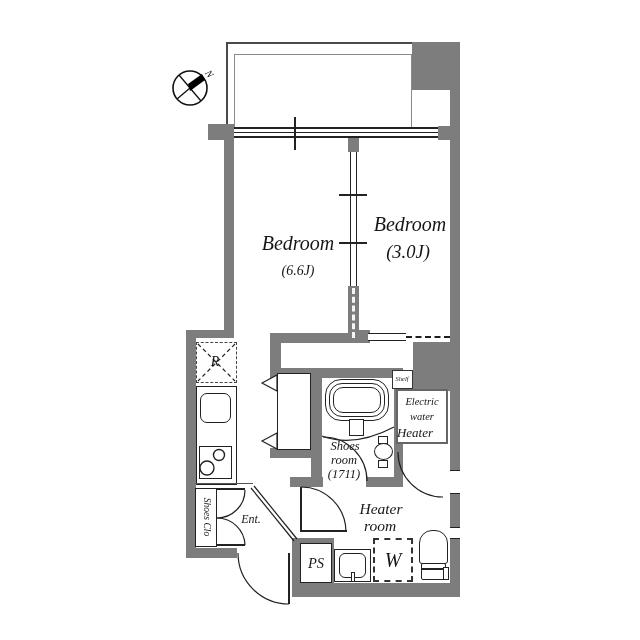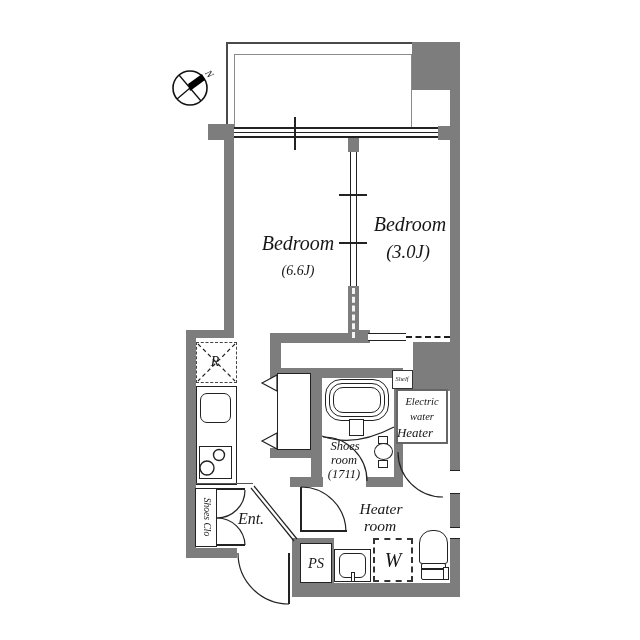--- a/index.html
+++ b/index.html
@@ -136,21 +136,21 @@
   <div class="lbl" style="left:410px;top:224px;font-size:20px;">Bedroom</div>
   <div class="lbl" style="left:408px;top:252px;font-size:18.5px;">(3.0J)</div>
 
   <div class="lbl" style="left:345px;top:446px;font-size:12.5px;">Shoes</div>
   <div class="lbl" style="left:344px;top:460px;font-size:12.5px;">room</div>
   <div class="lbl" style="left:344px;top:474px;font-size:12.5px;">(1711)</div>
 
   <div class="lbl" style="left:381px;top:509px;font-size:15.5px;">Heater</div>
   <div class="lbl" style="left:380px;top:526px;font-size:15.5px;">room</div>
 
-  <div class="lbl" style="left:251px;top:519px;font-size:16px;">Ent.</div>
+  <div class="lbl" style="left:251px;top:519px;font-size:12px;">Ent.</div>
 
   <div class="lbl" style="left:215px;top:362px;font-size:14px;">R</div>
   <div class="lbl" style="left:316px;top:563px;font-size:14.5px;">PS</div>
   <div class="lbl" style="left:393px;top:560px;font-size:20px;">W</div>
   <div class="lbl" style="left:402px;top:379px;font-size:6.5px;">Shelf</div>
   <div class="lbl" style="left:206px;top:517px;font-size:9.5px;transform:translate(-50%,-50%) rotate(90deg);">Shoes Clo</div>
 
   <div class="lbl" style="left:422px;top:402px;font-size:10.5px;">Electric</div>
   <div class="lbl" style="left:422px;top:417px;font-size:10.5px;">water</div>
   <div class="lbl" style="left:415px;top:432px;font-size:13px;">Heater</div>

